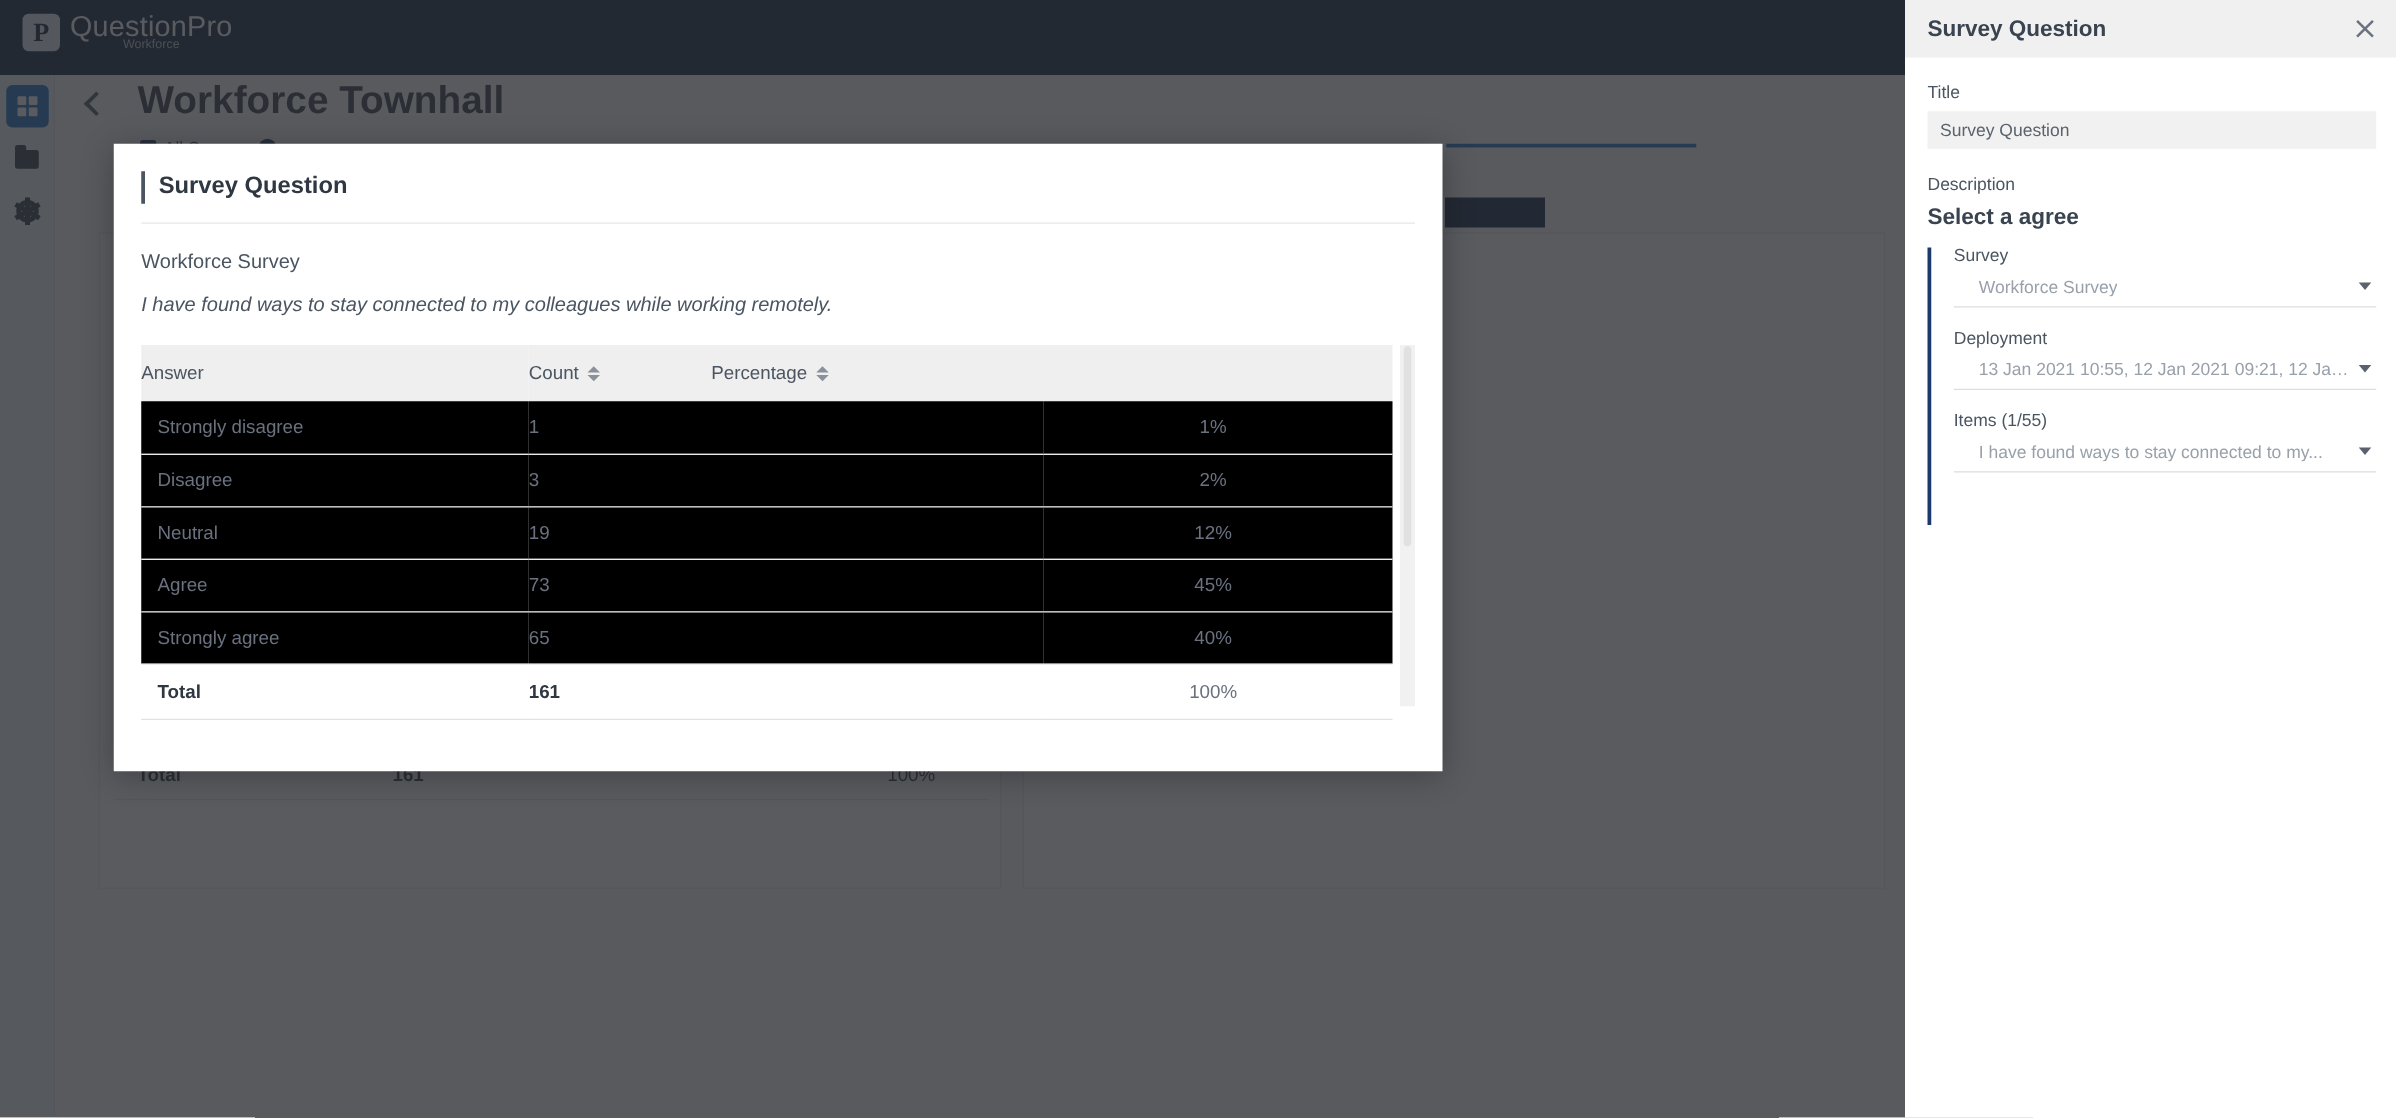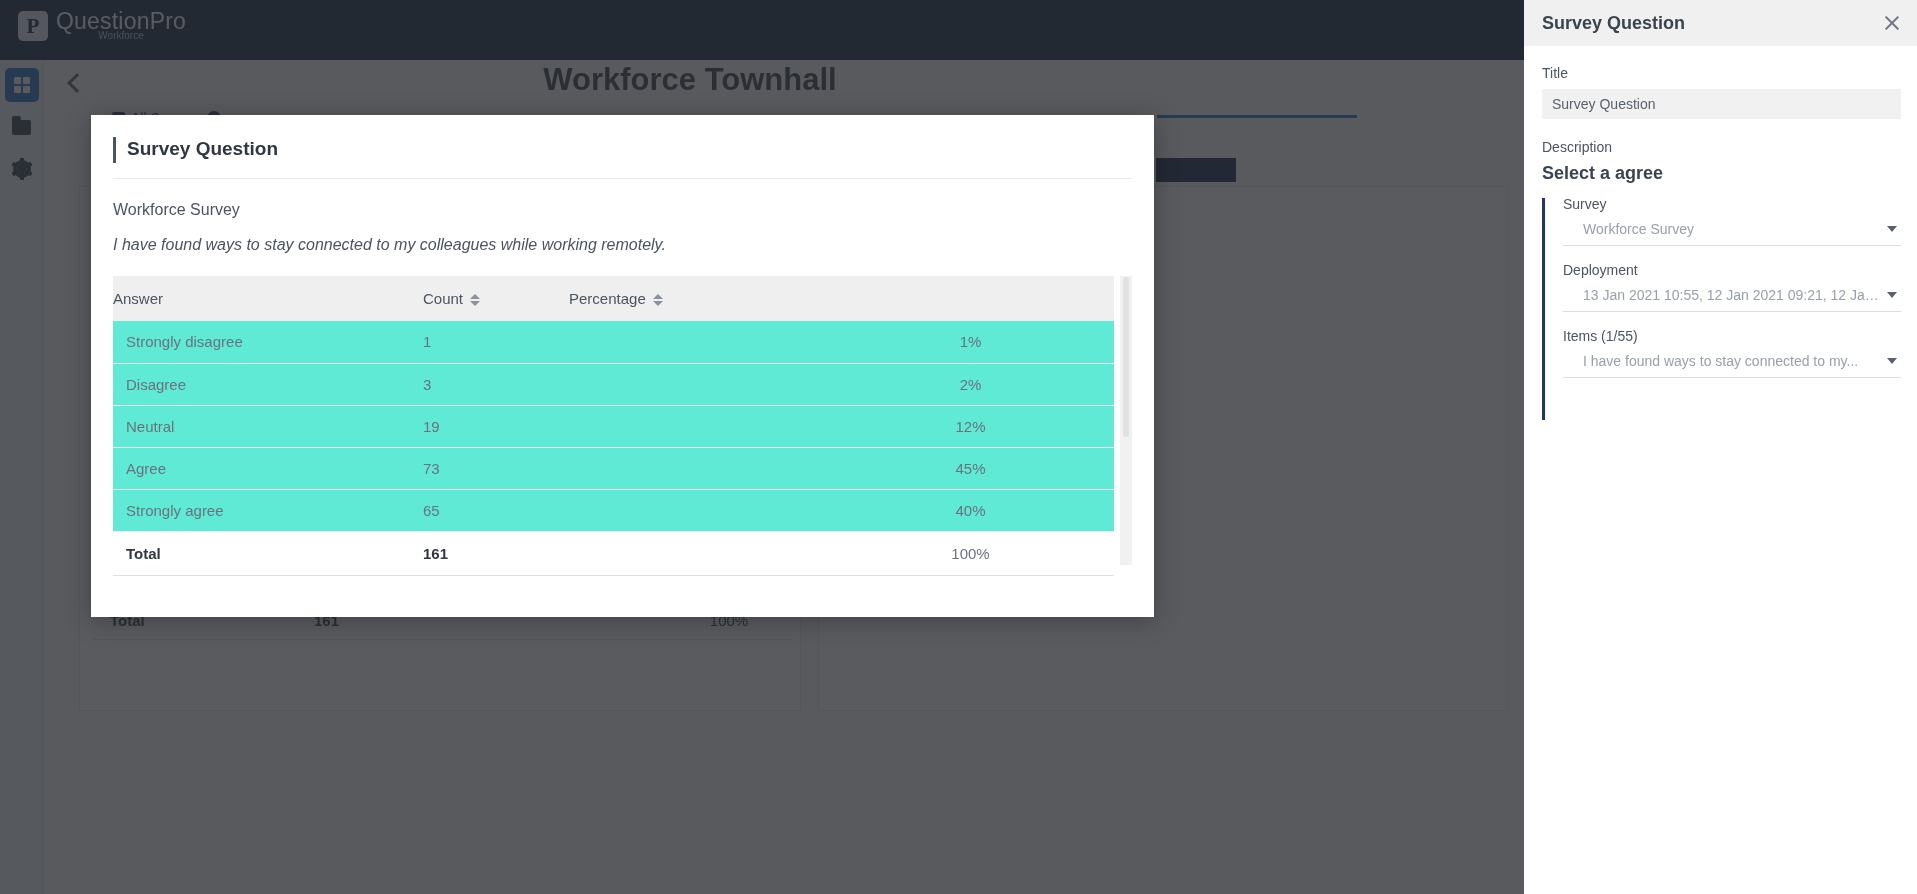--- a/index.html
+++ b/index.html
@@ -54,21 +54,21 @@
   }
   .gear-ico i.r2 { transform: rotate(60deg); }
   .gear-ico i.r3 { transform: rotate(120deg); }
 
   .page-head { position: absolute; left: 70px; top: 62px; width: 1200px; }
   .back-chev {
     position: absolute; left: 0; top: 14px; width: 14px; height: 14px;
     border-left: 3px solid #4c5663; border-bottom: 3px solid #4c5663;
     transform: rotate(45deg);
   }
-  .page-title { margin-left: 40px; font-size: 31px; color: #2f3742; font-weight: bold; text-align: center; }
+  .page-title { margin-left: 40px; font-size: 31px; color: #2f3742; font-weight: bold; }
   .crumb {
     margin-left: 42px; margin-top: 12px; font-size: 14px; color: #20385c;
     display: flex; align-items: center; gap: 6px;
   }
   .crumb-ico { width: 13px; height: 13px; background: #20385c; border-radius: 2px; }
   .crumb-badge { width: 14px; height: 14px; border-radius: 50%; background: #20385c; }
 
   .bg-card-a {
     position: absolute; left: 79px; top: 186px; width: 722px; height: 525px;
     background: #ffffff; border: 1px solid #e6e7ea;
@@ -118,21 +118,21 @@
   table.results th.c-pct { width: 558px; padding-left: 13px; }
   .sort-ico {
     display: inline-block; width: 9px; margin-left: 7px; vertical-align: middle; line-height: 0;
   }
   .sort-ico i { display: block; width: 0; height: 0; border-left: 5px solid transparent; border-right: 5px solid transparent; }
   .sort-ico i.up { border-bottom: 5px solid #8a919b; margin-bottom: 2px; }
   .sort-ico i.dn { border-top: 5px solid #8a919b; }
 
   table.results td {
     font-size: 15px; color: #6a7280; height: 42px; vertical-align: middle;
-    border-bottom: 1px solid #ededee; background: #5eead4;
+    border-bottom: 1px solid #ededee; background: #000000;
   }
   table.results tr.row td.c-answer { padding-left: 13px; }
   table.results td.c-pct { padding: 0 13px 0 13px; }
   table.results td.c-val { text-align: center; width: 106px; padding-right: 8px; }
 
   .bar-track { position: relative; width: 431px; height: 17px; background: #bcd9f5; }
   .bar-fill { position: absolute; left: 0; top: 0; height: 17px; background: #0d84f2; }
 
   table.results tr.total td {
     background: #ffffff; color: #2f3742; font-weight: bold;

